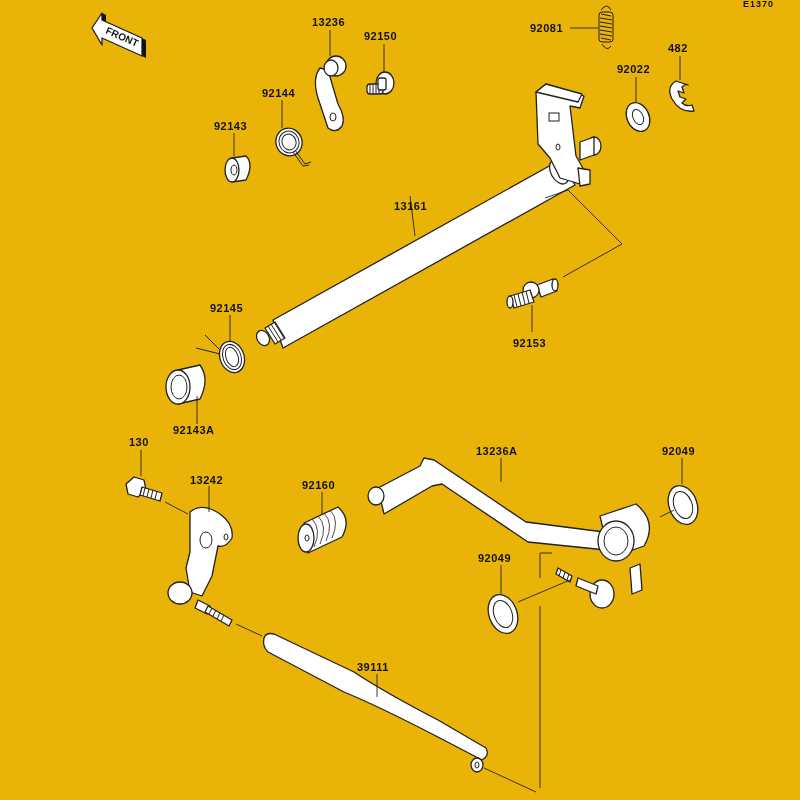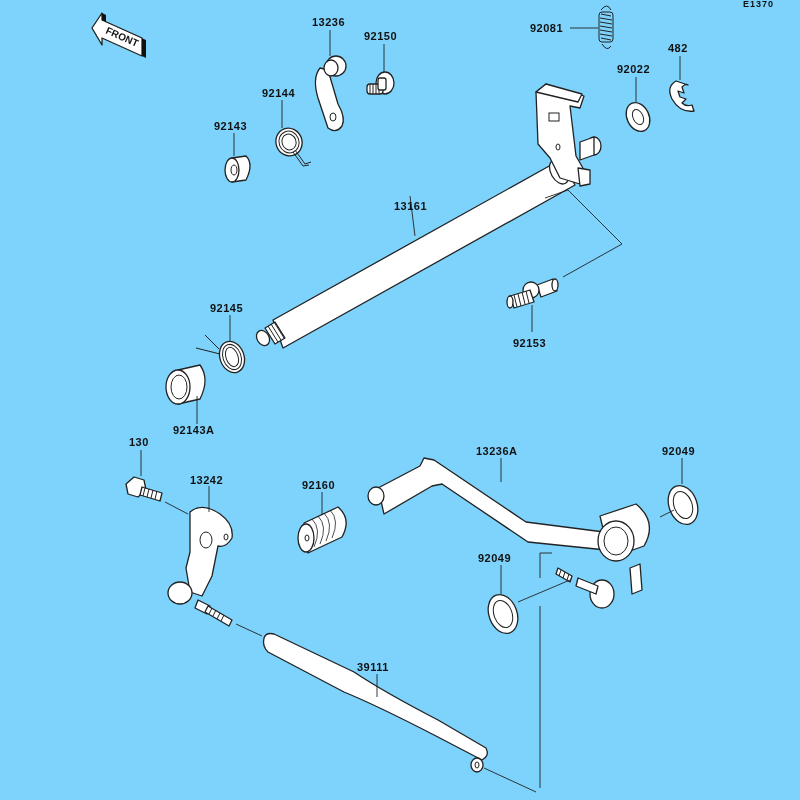--- a/index.html
+++ b/index.html
@@ -1,16 +1,16 @@
 <!DOCTYPE html>
 <html><head>
 <meta charset="utf-8">
 <style>
   html, body { margin: 0; padding: 0; background: #ffffff; }
-  #stage { position: relative; width: 800px; height: 800px; background: #7dd3fc; overflow: hidden; }
+  #stage { position: relative; width: 800px; height: 800px; background: #eab308; overflow: hidden; }
   svg#diagram { position: absolute; left: 0; top: 0; }
   .part { fill: #ffffff; stroke: #222; stroke-width: 1.3; stroke-linejoin: round; stroke-linecap: round; }
   .thin { fill: none; stroke: #222; stroke-width: 1; }
   .leader { fill: none; stroke: #222; stroke-width: 0.9; }
   .label { font-family: "Liberation Sans", sans-serif; font-size: 11px; font-weight: bold; fill: #111; letter-spacing: 0.5px; }
   .code { font-family: "Liberation Sans", sans-serif; font-size: 9px; font-weight: bold; fill: #111; letter-spacing: 1px; }
   .front { font-family: "Liberation Sans", sans-serif; font-size: 10px; font-weight: bold; fill: #111; }
   .hatch { fill: none; stroke: #222; stroke-width: 0.8; }
 </style>
 </head>

